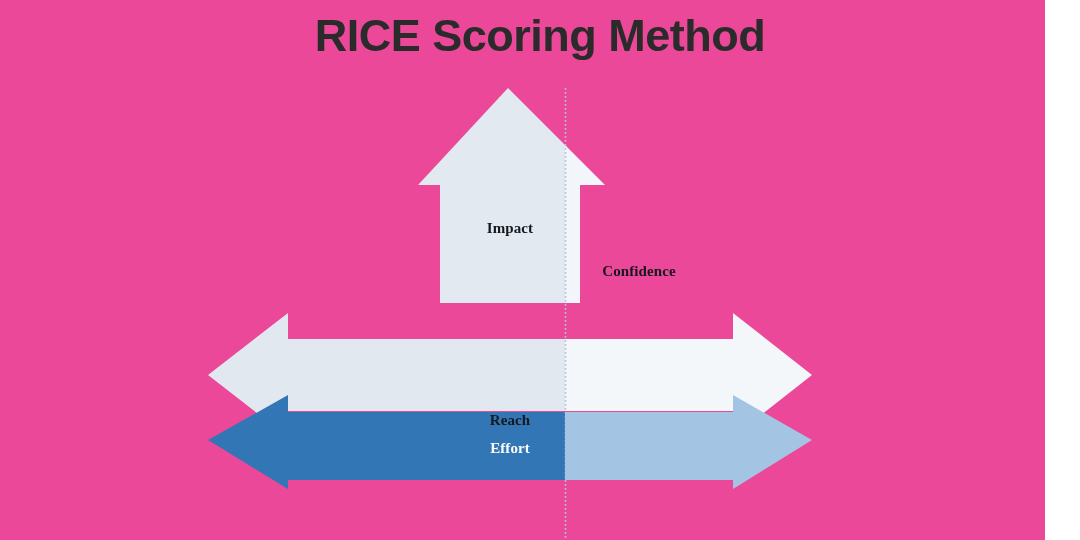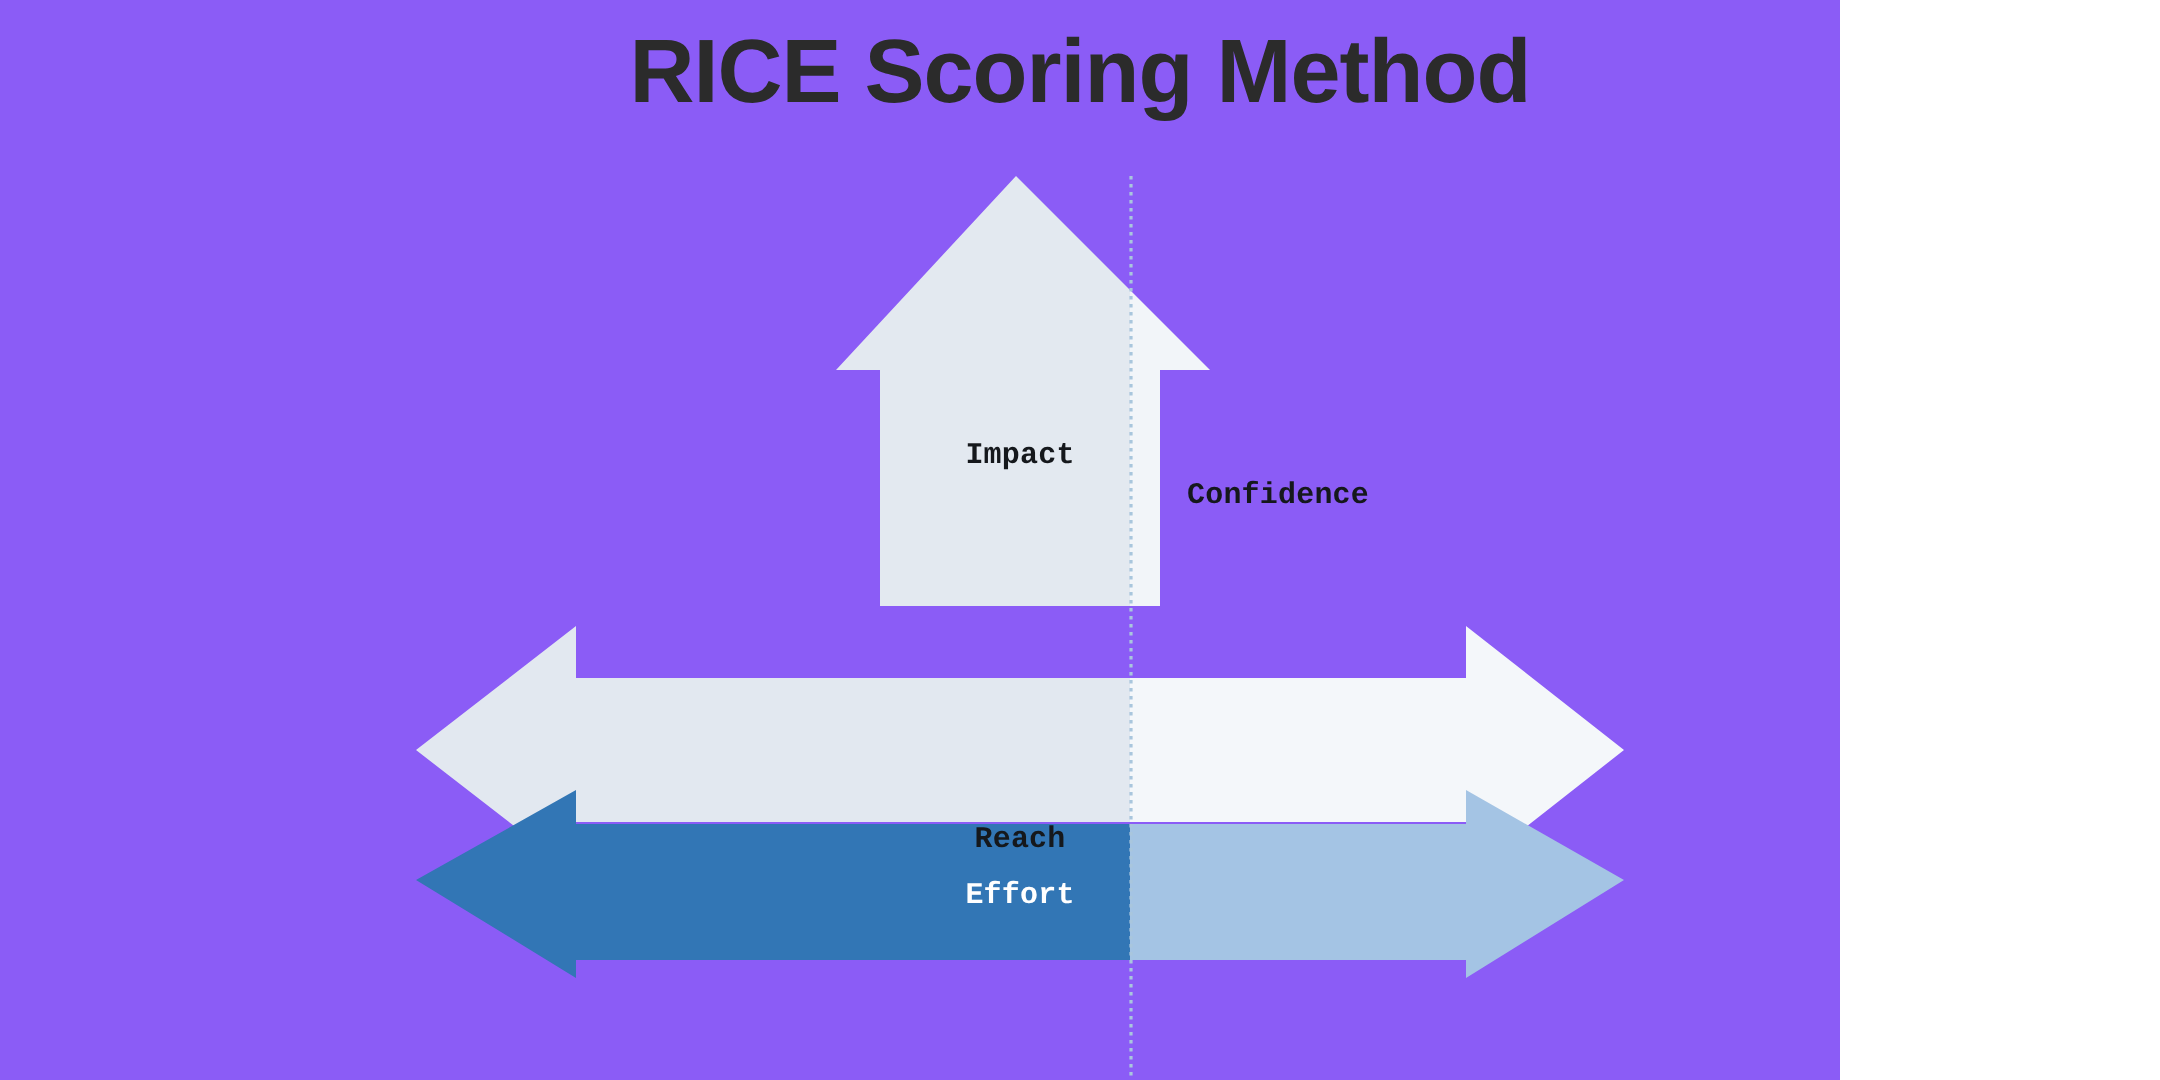--- a/index.html
+++ b/index.html
@@ -5,23 +5,23 @@
   html, body {
     margin: 0;
     padding: 0;
     background: #ffffff;
   }
   body {
     font-family: "Liberation Sans", sans-serif;
   }
   #canvas {
     position: relative;
-    width: 920px;
+    width: 1045px;
     height: 540px;
-    background: #8b5cf6;
+    background: #ec4899;
     overflow: hidden;
   }
   #diagram-svg {
     position: absolute;
     left: 0;
     top: 0;
     width: 1080px;
     height: 540px;
     display: block;
   }
@@ -34,31 +34,31 @@
     font-family: "Liberation Sans", sans-serif;
     font-weight: bold;
     font-size: 45px;
     letter-spacing: -0.5px;
     color: #2b2b2b;
     line-height: 56px;
     white-space: nowrap;
   }
   .arrow-label {
     position: absolute;
-    font-family: Liberation Mono, monospace;
+    font-family: Liberation Serif, serif;
     font-weight: bold;
     font-size: 15px;
     letter-spacing: 0.1px;
     white-space: nowrap;
     transform: translate(-50%, -50%);
   }
   .label-dark { color: #15181c; }
   .label-light { color: #ffffff; }
   #label-impact { left: 510px; top: 228px; }
-  #label-confidence { left: 639px; top: 248px; }
+  #label-confidence { left: 639px; top: 271px; }
   #label-reach  { left: 510px; top: 376px; margin-top: 44px; }
   #label-effort { left: 510px; top: 448px; }
 </style>
 </head>
 <body>
 
 <div id="canvas">
 
   <div class="page-title">RICE Scoring Method</div>
 

